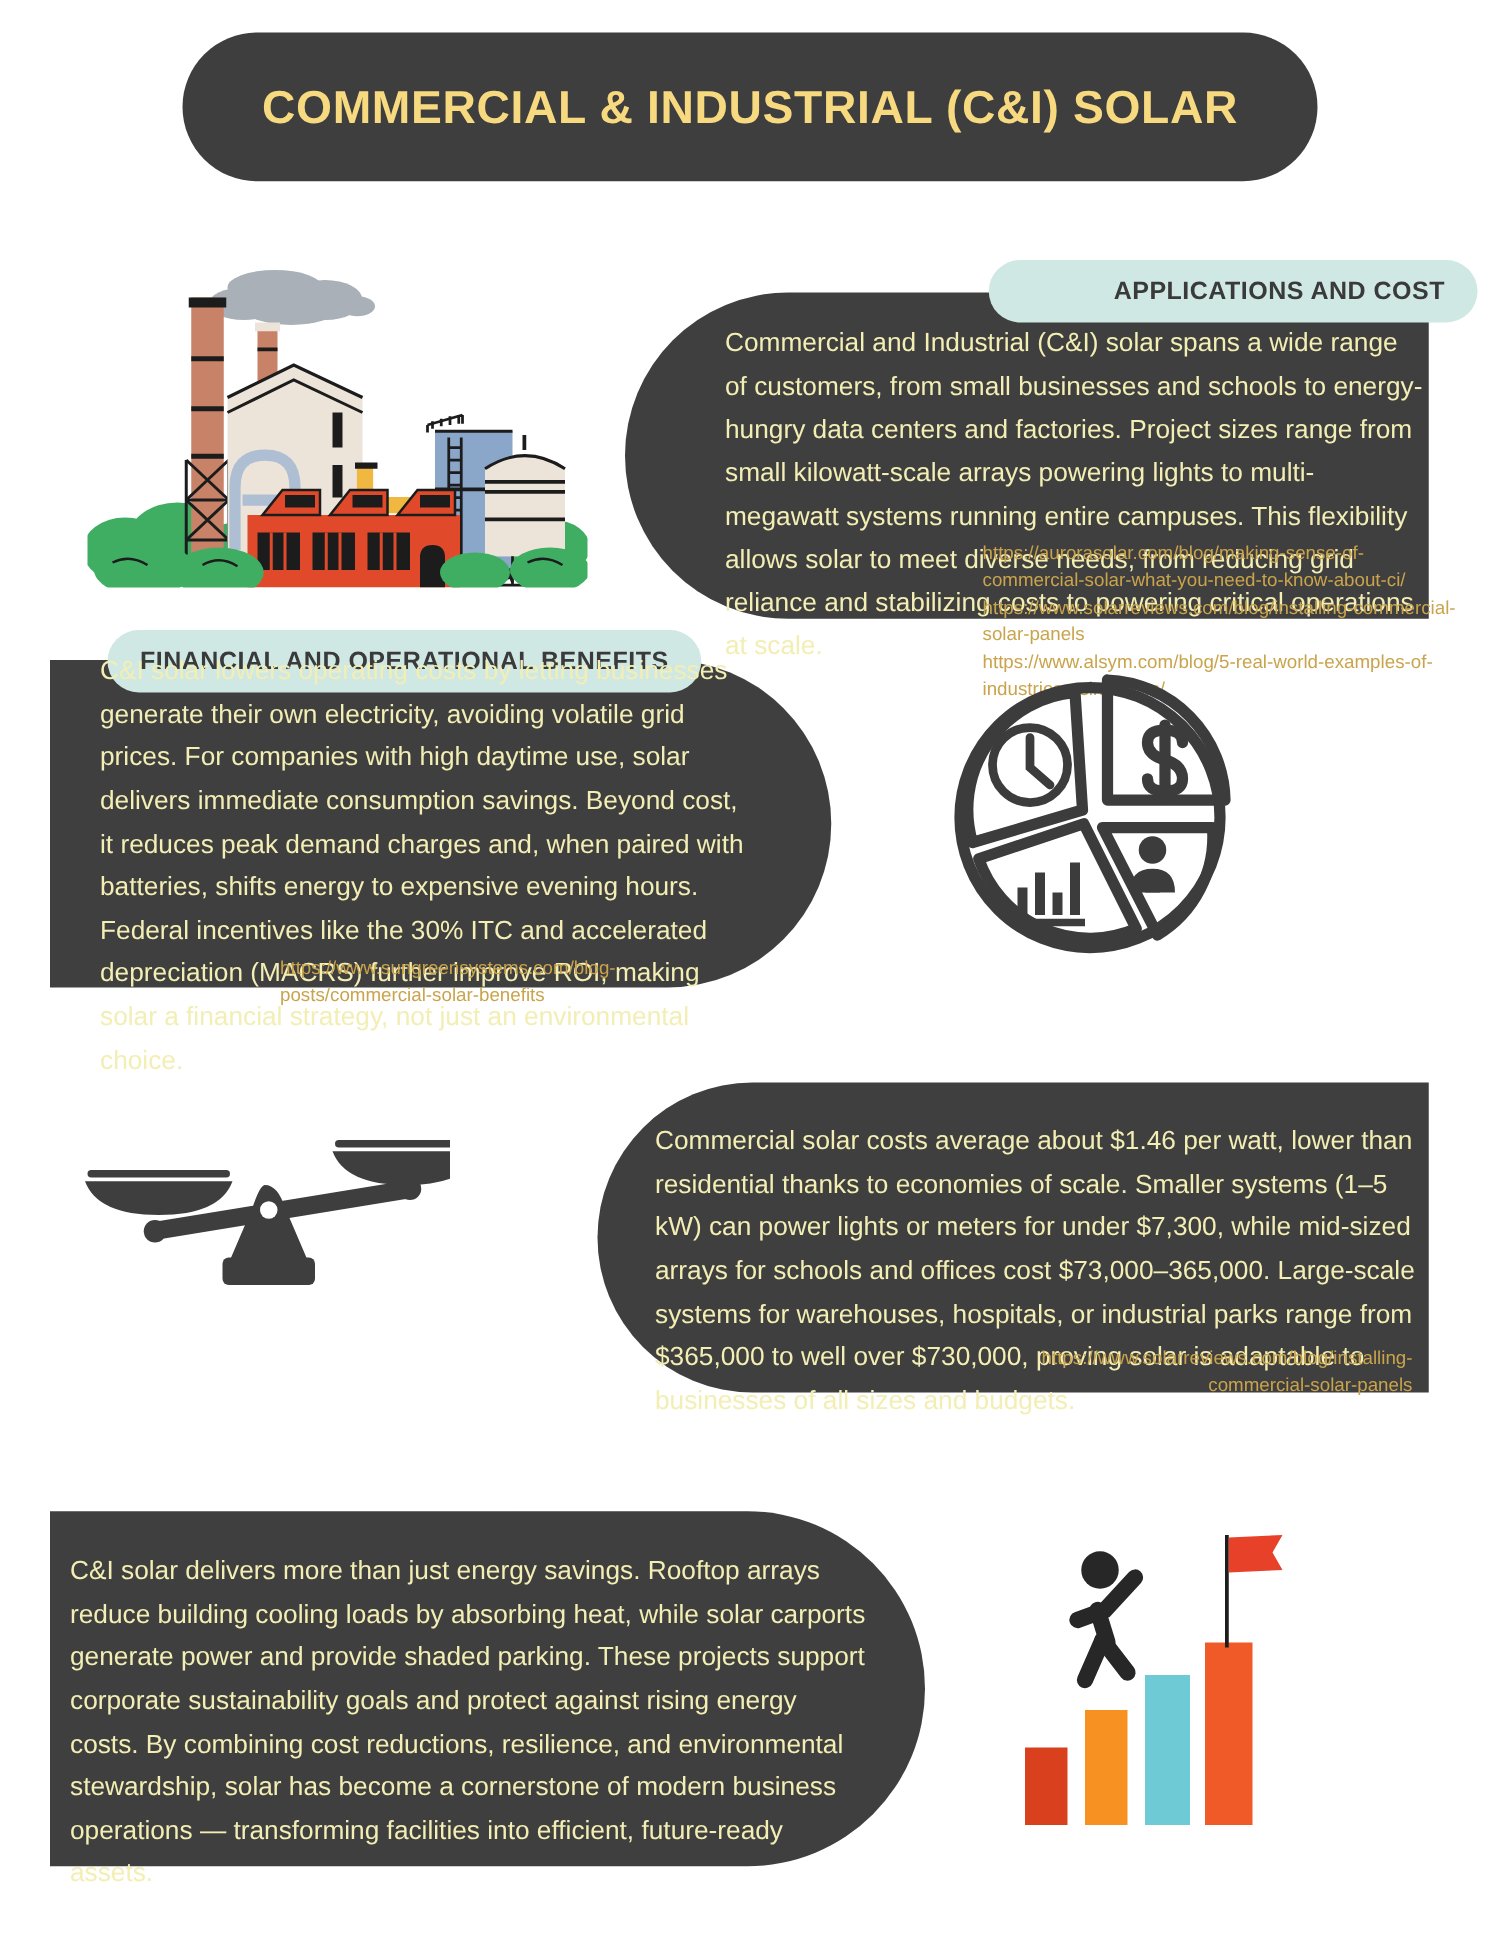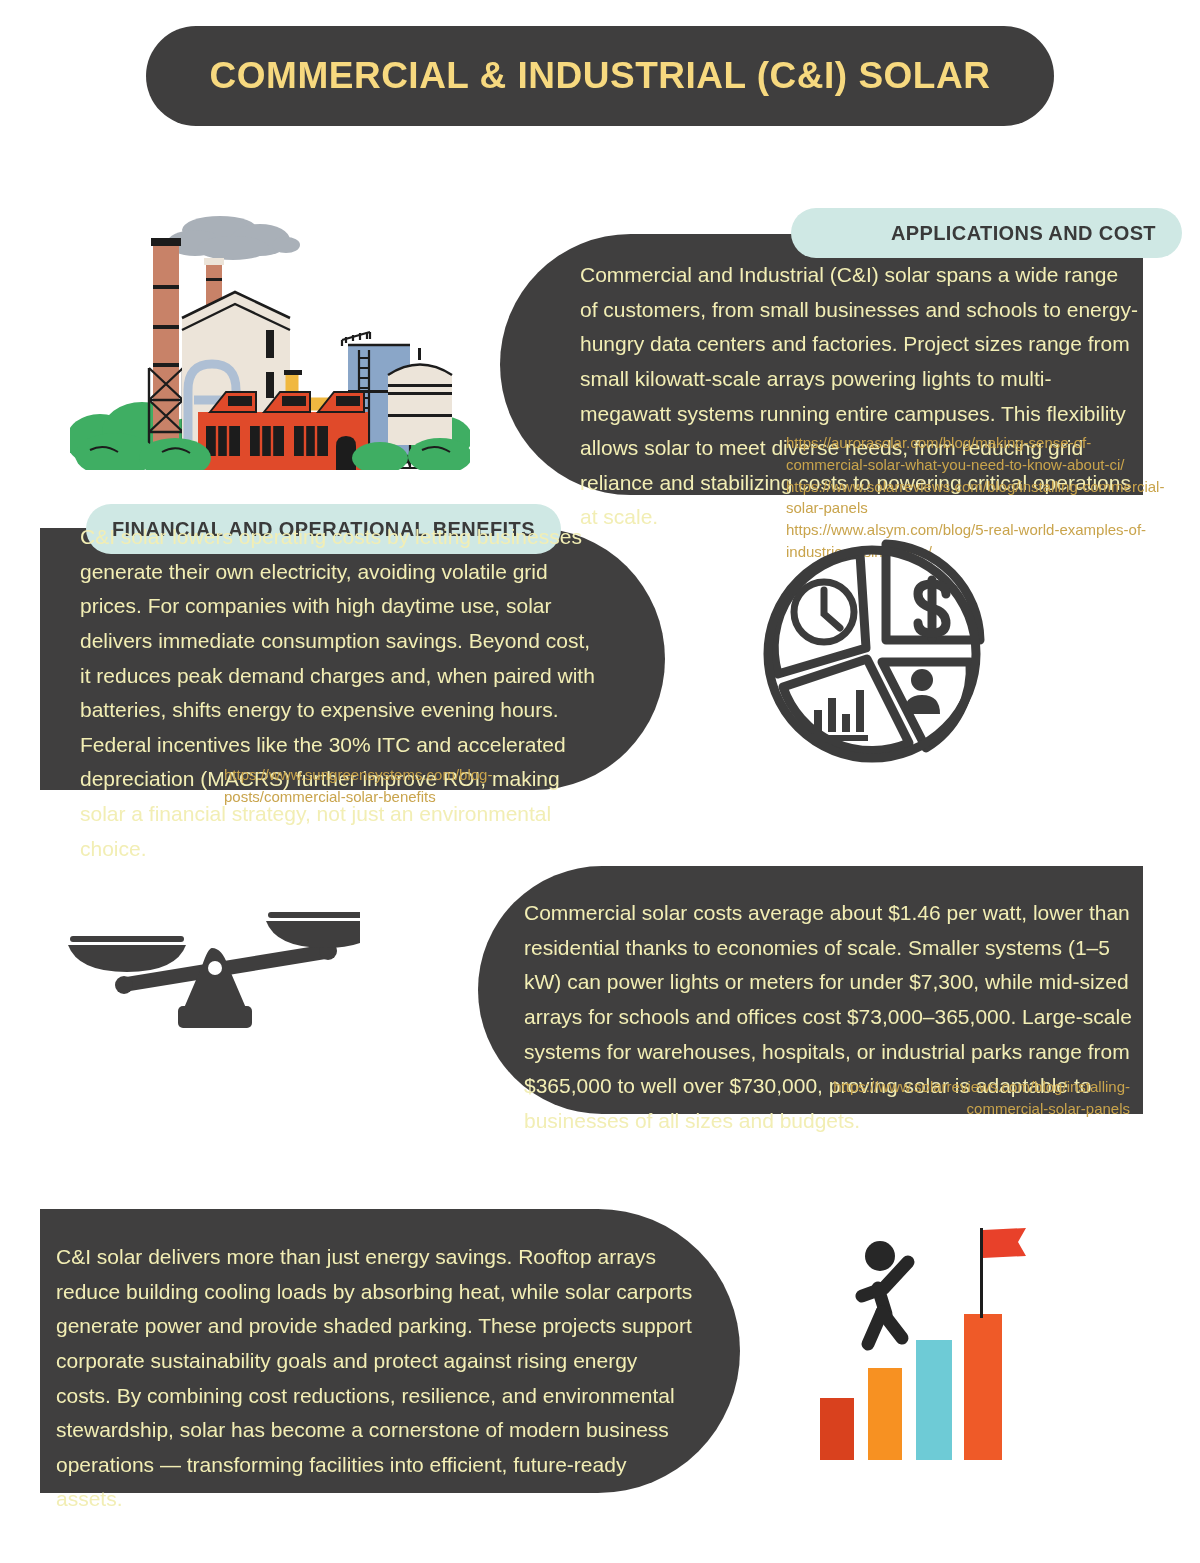--- a/index.html
+++ b/index.html
@@ -9,21 +9,21 @@
     background: #ffffff;
     font-family: "Liberation Sans", sans-serif;
     overflow: hidden;
   }
   .page { position: relative; width: 1200px; height: 1563px; background: #fff; }
 
   
   .title-bar {
     position: absolute;
     left: 146px; top: 26px;
-    width: 908px; height: 100px;
+    width: 908px; height: 119px;
     background: #3f3e3e;
     border-radius: 68px;
     display: flex; align-items: center; justify-content: center;
     text-align: center;
     padding: 0 40px;
   }
   .title-text {
     color: #f7d97f;
     font-size: 37px;
     font-weight: bold;

